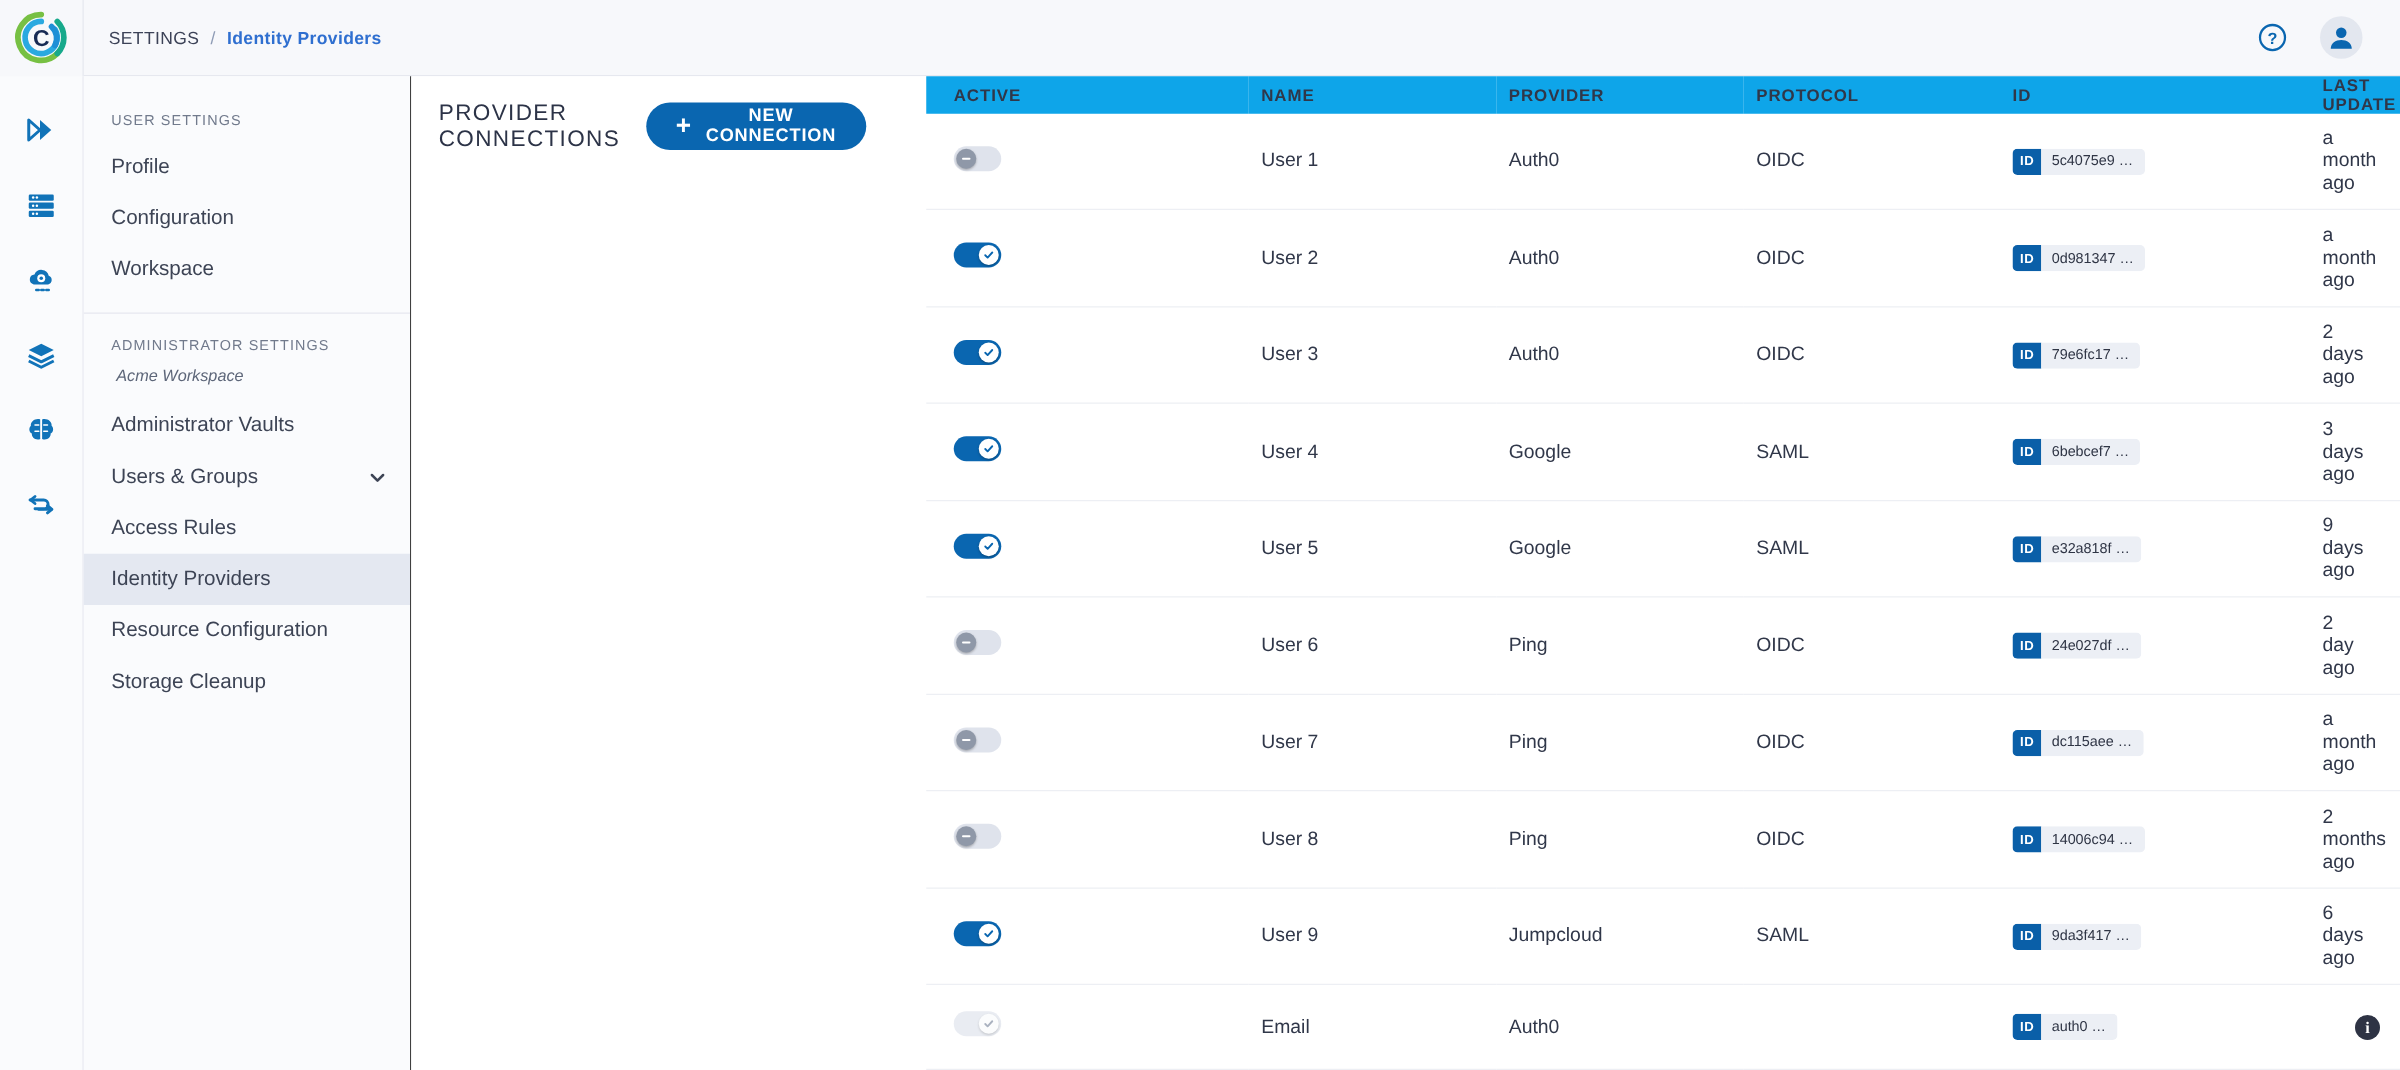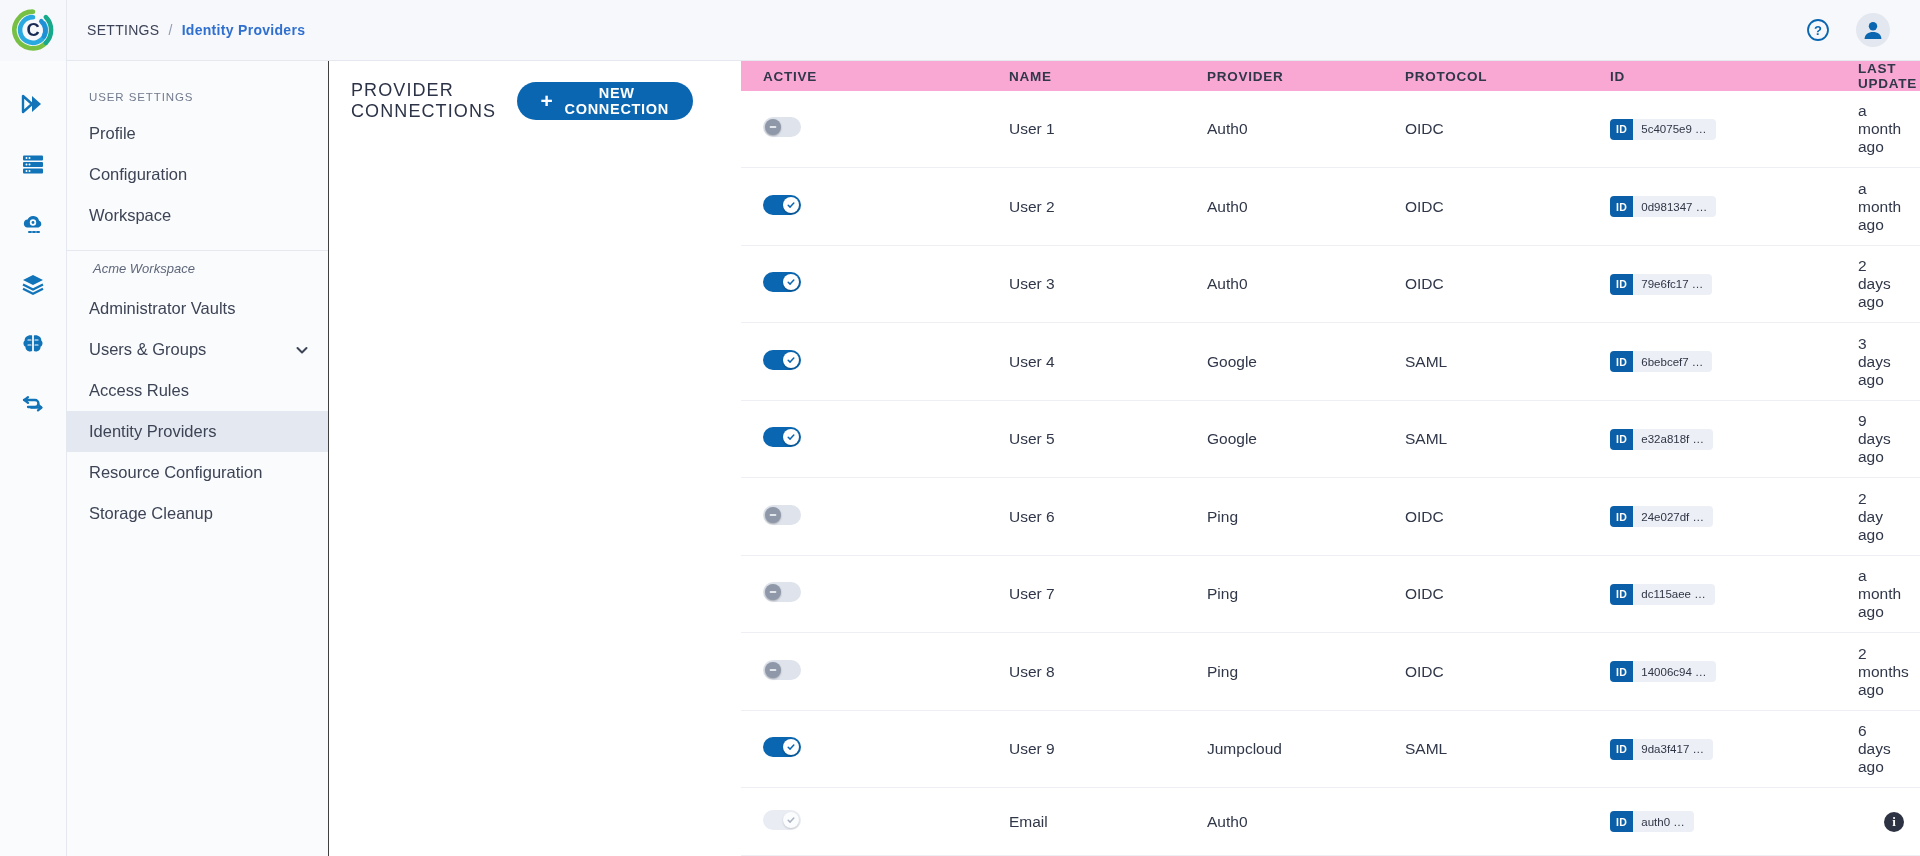--- a/index.html
+++ b/index.html
@@ -96,21 +96,21 @@
     display: flex; align-items: center; gap: 11px;
     font-size: 14.5px; letter-spacing: .7px; font-weight: bold;
     font-family: "Liberation Sans", sans-serif;
     cursor: pointer;
   }
   .btn-new .plus { font-size: 21px; line-height: 1; font-weight: bold; }
 
   
   table.grid { width: 100%; border-collapse: collapse; table-layout: fixed; }
   table.grid thead th {
-    background: #f9a8d4; color: #303749;
+    background: #0ea5e9; color: #303749;
     font-size: 13.5px; letter-spacing: .75px; font-weight: bold;
     text-align: left; height: 26px; padding: 0 10px;
     text-transform: uppercase;
   }
   table.grid thead th:first-child { padding-left: 22px; }
   table.grid tbody td {
     height: 48px; font-size: 15.5px; color: #303749;
     border-bottom: 1px solid #edeff4; padding: 0 10px;
     vertical-align: middle;
   }
@@ -256,20 +256,21 @@
         </div>
         <div class="side-item">
           <span>Configuration</span>
         </div>
         <div class="side-item">
           <span>Workspace</span>
         </div>
       </div>
 
       <div class="side-section">
+        <div class="side-head">ADMINISTRATOR SETTINGS</div>
         <div class="side-sub">Acme Workspace</div>
         <div class="side-item">
           <span>Administrator Vaults</span>
         </div>
         <div class="side-item">
           <span>Users &amp; Groups</span>
           <span class="chev">
             <svg width="16" height="16" viewBox="0 0 16 16">
               <path d="M3.5 6 L8 10.5 L12.5 6" fill="none" stroke="#3d4455" stroke-width="2" stroke-linecap="round" stroke-linejoin="round"></path>
             </svg>

